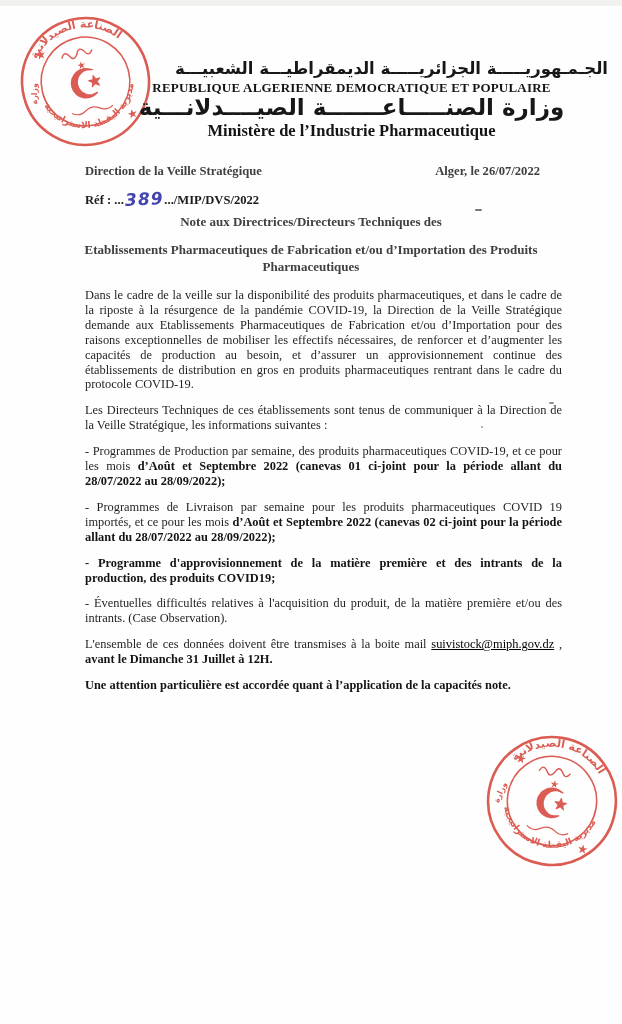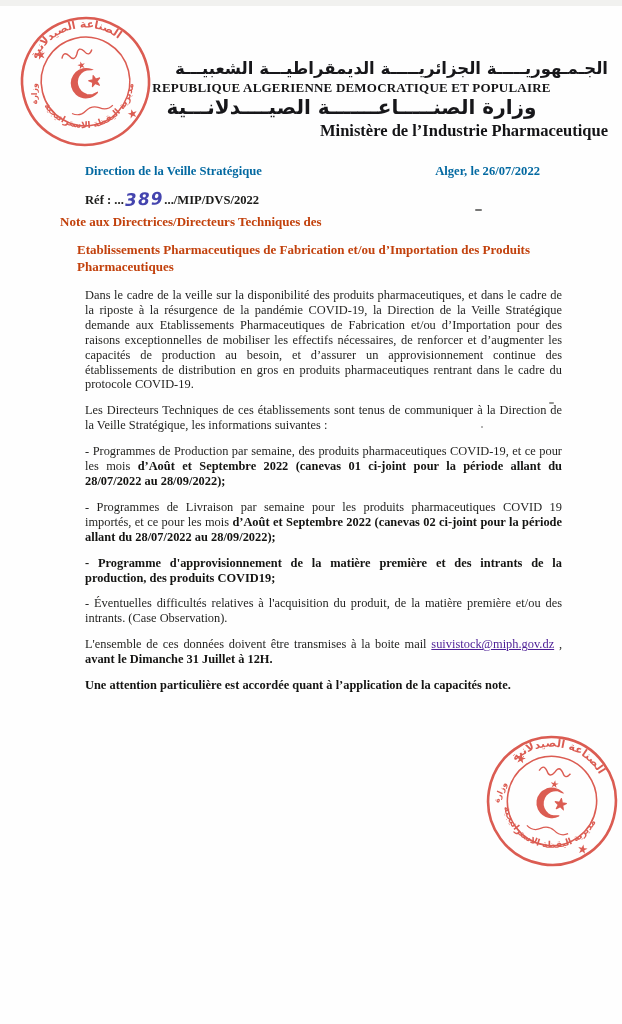--- a/index.html
+++ b/index.html
@@ -7,40 +7,40 @@
     position:relative; width:622px; height:1024px;
     background:#fefefe; overflow:hidden;
     font-family:"Liberation Serif", serif; color:#1e1e1c;
   }
   .top-edge { position:absolute; left:0; top:0; width:100%; height:6px; background:#f1f1ef; }
 
   
   .letterhead { position:absolute; left:95px; right:14px; top:58px; text-align:center; }
   .ar1 { font-family:"DejaVu Sans", sans-serif; font-size:16.5px; font-weight:bold; line-height:21px; color:#17171a;text-align:right; }
   .fr1 { font-size:13px; font-weight:bold; line-height:17px; letter-spacing:.2px; color:#151517; }
-  .ar2 { font-family:"DejaVu Sans", sans-serif; font-size:20px; font-weight:bold; line-height:22px; color:#17171a; }
-  .fr2 { font-size:16.5px; font-weight:bold; line-height:25px; color:#141416;text-align:right; }
+  .ar2 { font-family:"DejaVu Sans", sans-serif; font-size:23px; font-weight:bold; line-height:22px; color:#17171a; }
+  .fr2 { font-size:16.5px; font-weight:bold; line-height:25px; color:#141416; }
 
   
   .meta-row { position:absolute; left:85px; right:82px; top:164px; display:flex; justify-content:space-between;
-              font-size:12.6px; font-weight:bold; color:#0369a1; }
+              font-size:12.6px; font-weight:bold; color:#404040; }
   .ref-row  { position:absolute; left:85px; top:188px; font-size:12.6px; font-weight:bold; color:#1b1b19; }
   .ref-hand { display:inline-block; font-family:"DejaVu Sans", sans-serif; font-style:italic; font-weight:bold;
               font-size:17px; color:#4444ae; transform:rotate(-3deg); margin:0 1px; letter-spacing:1px; position:relative; top:1px; }
 
   
-  .title-block { position:absolute; left:60px; right:60px; top:213px; color:#c2410c; }
+  .title-block { position:absolute; left:60px; right:60px; top:213px; text-align:center; color:#404040; }
   .title-block p { margin:0; font-size:13px; font-weight:bold; line-height:17.5px; }
   .t2 { margin-top:10px !important; max-width:468px; margin-left:auto !important; margin-right:auto !important; }
 
   
   .body-col { position:absolute; left:85px; top:288px; width:477px; }
   .body-col p { margin:0 0 11px 0; font-size:12.4px; line-height:14.9px; text-align:justify; color:#1f1f1d; }
   .body-col strong { color:#141412;margin-top:21px; }
-  .mail-link { color:#4c1d95; text-decoration:underline; cursor:pointer; }
+  .mail-link { color:#000000; text-decoration:underline; cursor:pointer; }
 
   
   .stamp { position:absolute; mix-blend-mode:multiply; opacity:.88; }
   .stamp-top    { left:16px;  top:12px;  width:139px; height:139px; transform:rotate(-14deg); }
   .stamp-bottom { left:482px; top:731px; width:140px; height:140px; transform:rotate(9deg); }
   .stamp text, .stamp textPath { fill:#d8453a; font-weight:bold; }
   .stamp .ring { fill:none; stroke:#d8453a; }
   .stamp .squig { fill:none; stroke:#d8453a; }
 
   

